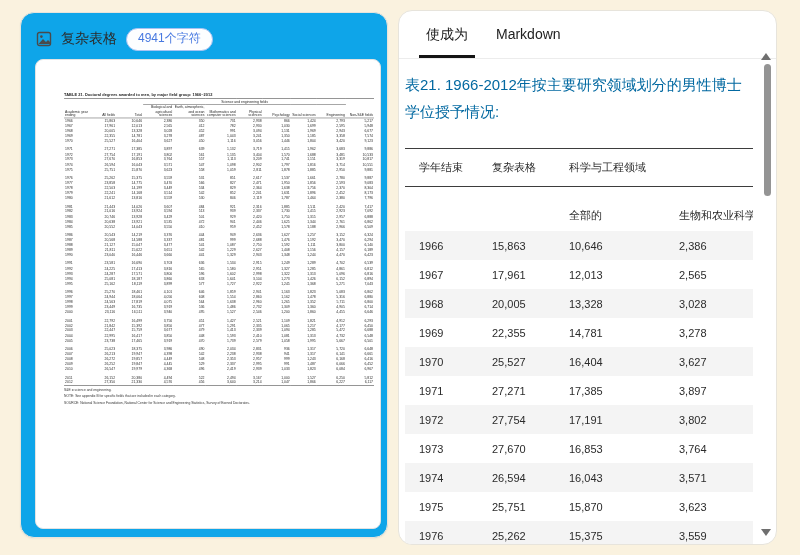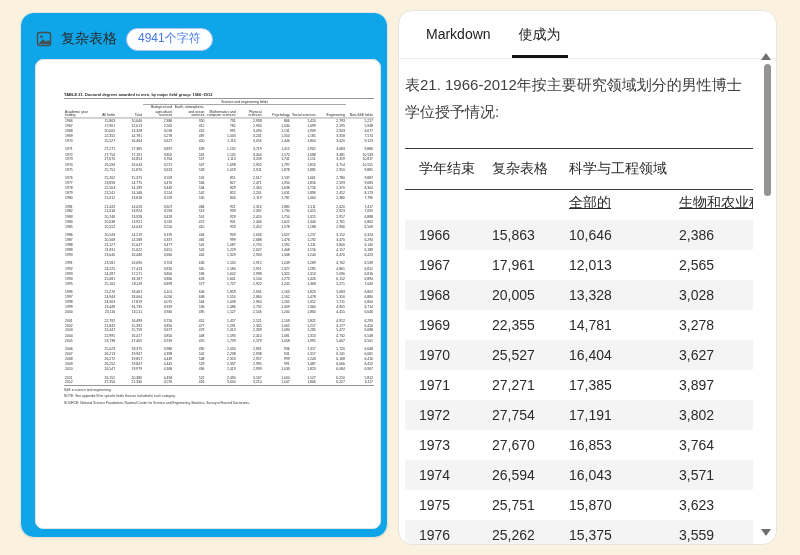--- a/index.html
+++ b/index.html
@@ -30,25 +30,25 @@
   .scan-notes { margin-top:5px; }
   .scan-notes div { font-size:6.4px; color:#333; margin-bottom:5px; }
 
   
   .right-card { position:absolute; left:398px; top:10px; width:379px; height:535px;
     background:#fff; border:1px solid #e7e4dc; border-radius:14px; overflow:hidden; }
   .tabbar { display:flex; gap:14px; padding:15px 0 0 20px; border-bottom:1px solid #ececec; }
   .tab { font-size:14px; color:#222; padding:0 7px 11px; cursor:pointer; border-bottom:3px solid transparent; }
   .tab.active { border-bottom-color:#141414; }
   .rp-content { position:absolute; top:48px; left:6px; width:348px; bottom:0; overflow:hidden; }
-  .rp-title { margin-top:12px; font-size:15px; line-height:27px; color:#404040; width:347px; }
+  .rp-title { margin-top:12px; font-size:15px; line-height:27px; color:#0369a1; width:347px; }
   table.md { border-collapse:collapse; table-layout:fixed; width:454px; margin-top:23px; }
-  table.md th, table.md td { font-weight:normal; text-align:left; font-size:14px; color:#2b2b2b; white-space:nowrap; overflow:hidden; }
+  table.md th, table.md td { font-weight:normal; text-align:left; font-size:11px; color:#2b2b2b; white-space:nowrap; overflow:hidden; }
   table.md thead tr.h1 th { padding:11px 0 11px; border-top:1px solid #3d3d3d; border-bottom:1px solid #3d3d3d; }
-  table.md thead tr.h2 th { padding:4px 0 8px;text-decoration:underline; }
+  table.md thead tr.h2 th { padding:21px 0 8px; }
   table.md tbody td { padding:7px 0; height:29px; }
   table.md tbody tr.stripe { background:#f4f4f4; }
   .c1pad { padding-left:14px !important; }
 
   
   .sb-arrow { position:absolute; right:5px; width:0; height:0; border-left:5px solid transparent; border-right:5px solid transparent; }
   .sb-up   { top:42px;  border-bottom:7px solid #6f6f6f; }
   .sb-down { top:518px; border-top:7px solid #6f6f6f; }
   .sb-thumb { position:absolute; right:5px; top:53px; width:7px; height:132px; background:#949494; border-radius:4px; }
 </style>
@@ -750,22 +750,22 @@
           <div>S&amp;E = science and engineering.</div>
           <div>NOTE: See appendix B for specific fields that are included in each category.</div>
           <div>SOURCE: National Science Foundation, National Center for Science and Engineering Statistics, Survey of Earned Doctorates.</div>
         </div>
     </div>
   </div>
 </div>
 
 <div class="right-card">
   <div class="tabbar" id="tabbar">
+      <div class="tab active">使成为</div>
       <div class="tab">Markdown</div>
-      <div class="tab active">使成为</div>
     </div>
 
   <div class="rp-content">
     <div class="rp-title">表21. 1966-2012年按主要研究领域划分的男性博士学位授予情况:</div>
     <table class="md">
       <colgroup>
         <col style="width:87px">
           <col style="width:77px">
           <col style="width:110px">
           <col style="width:180px">

